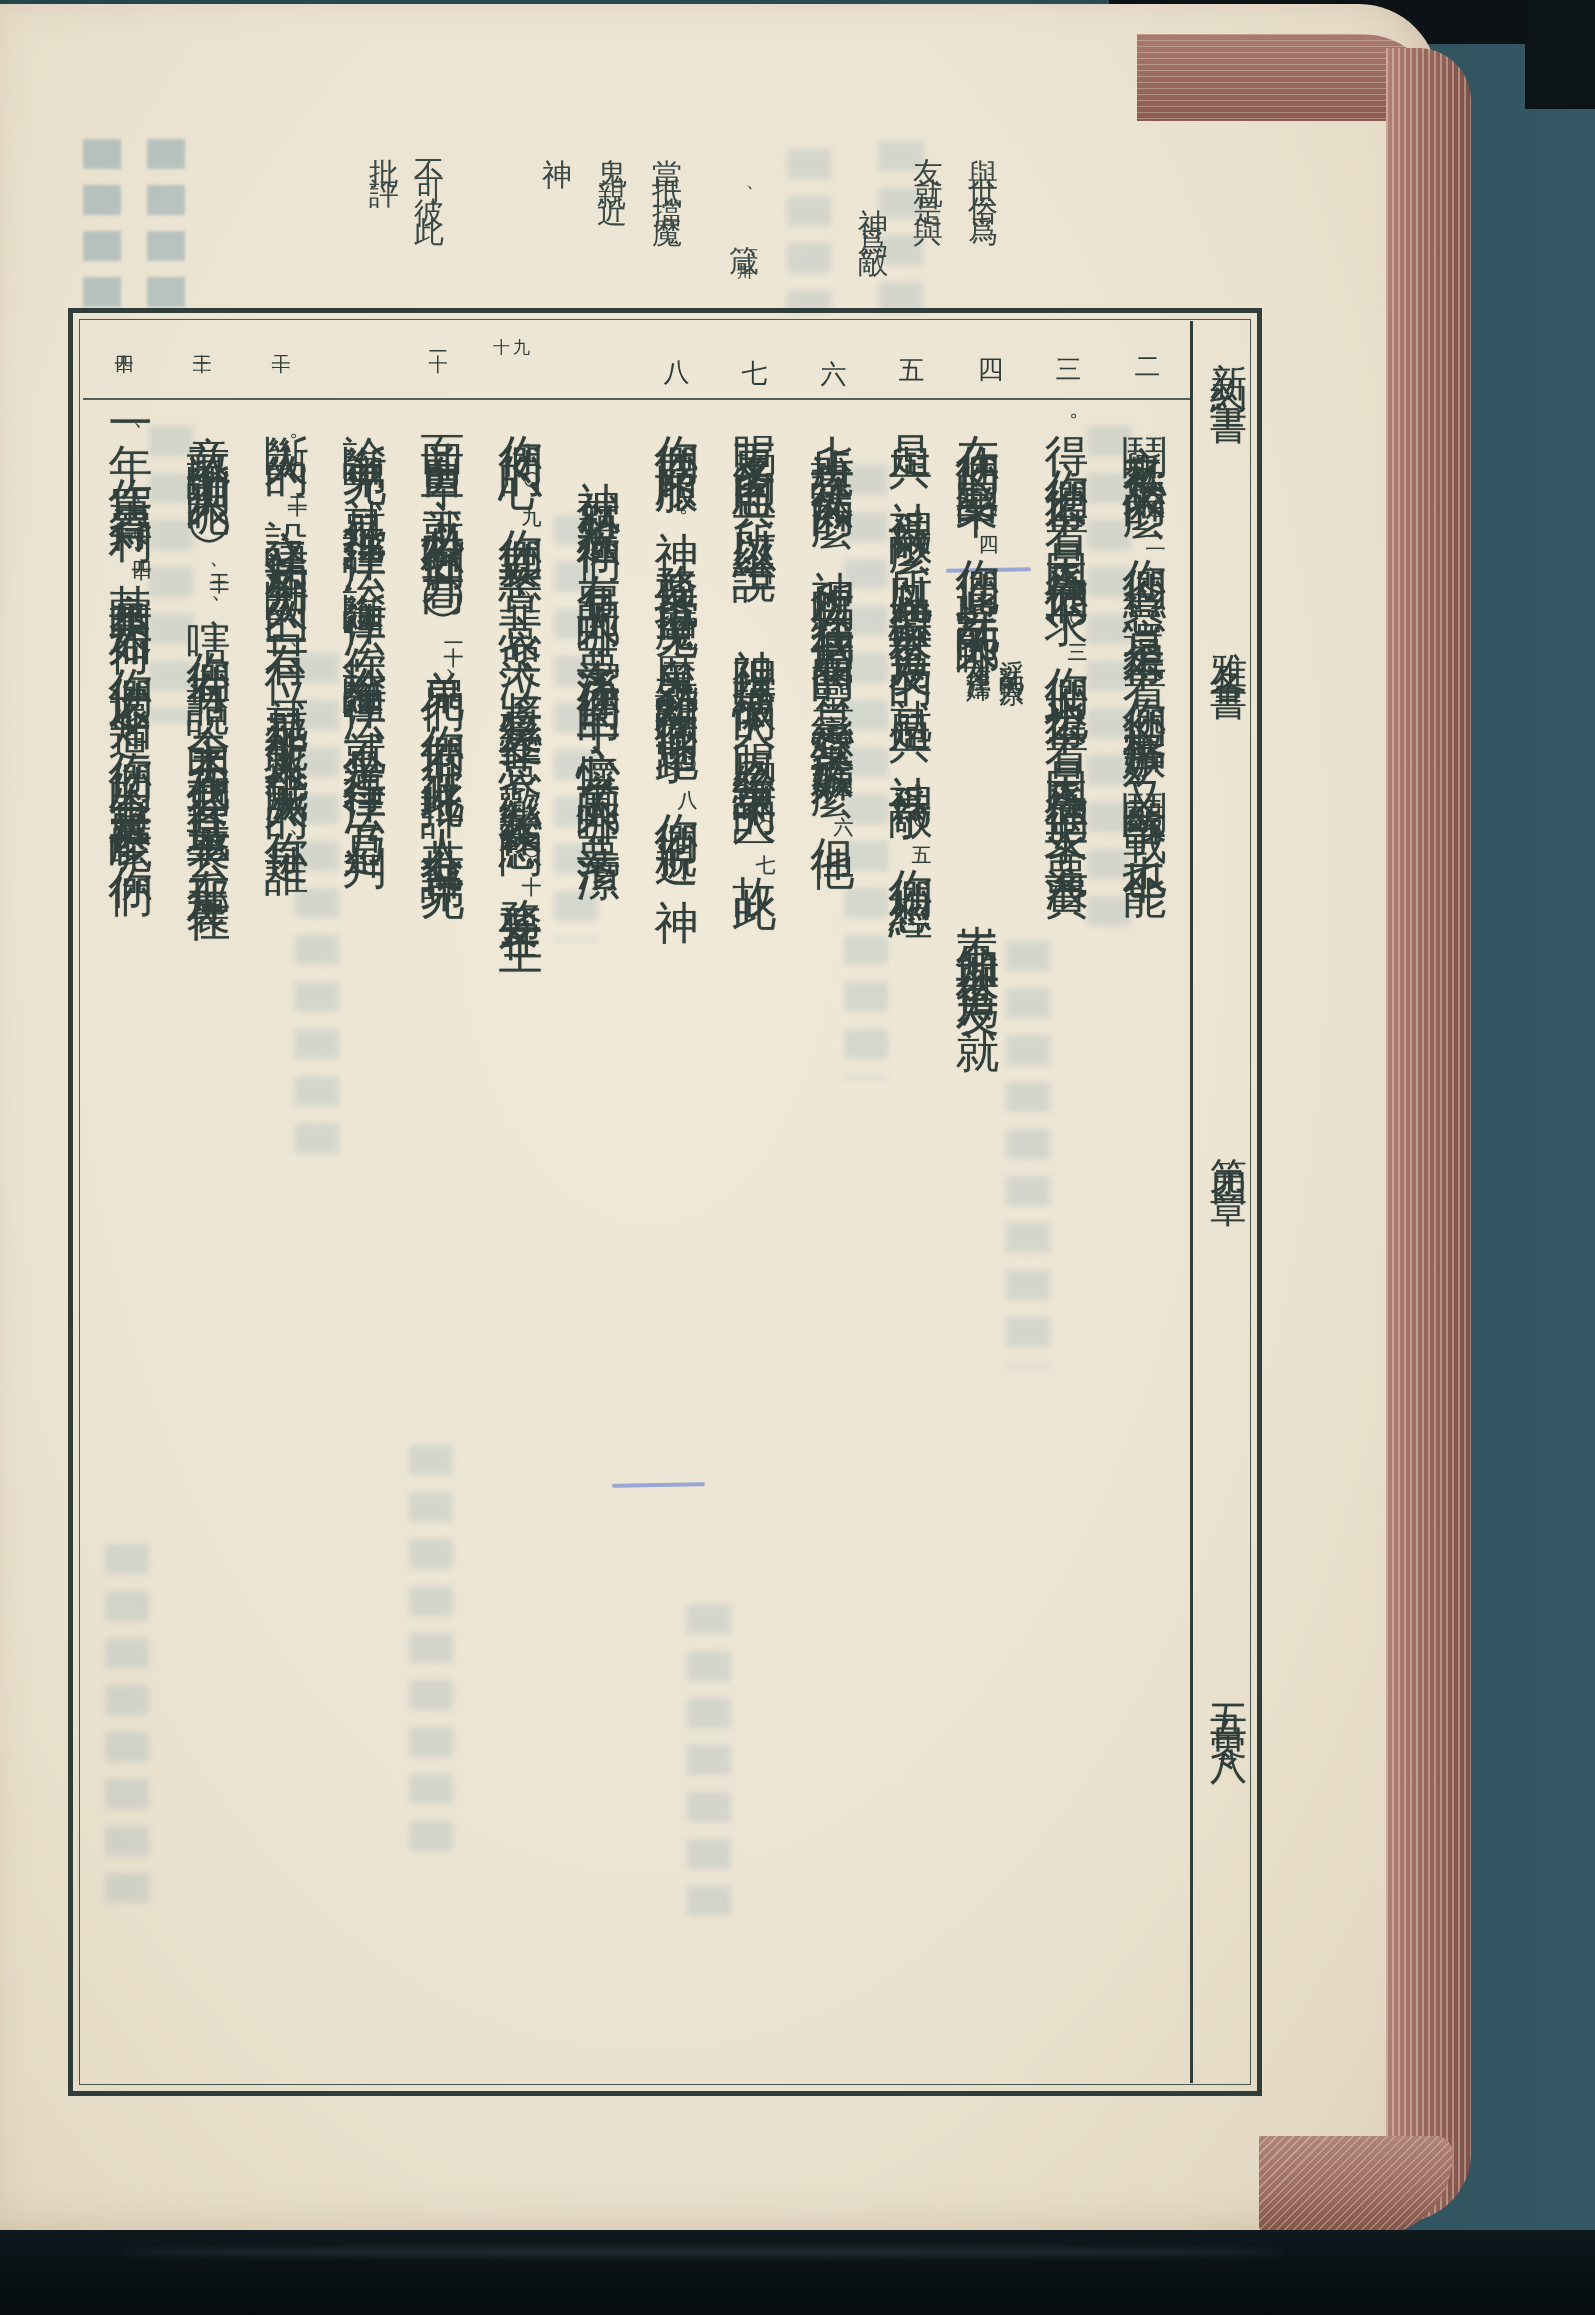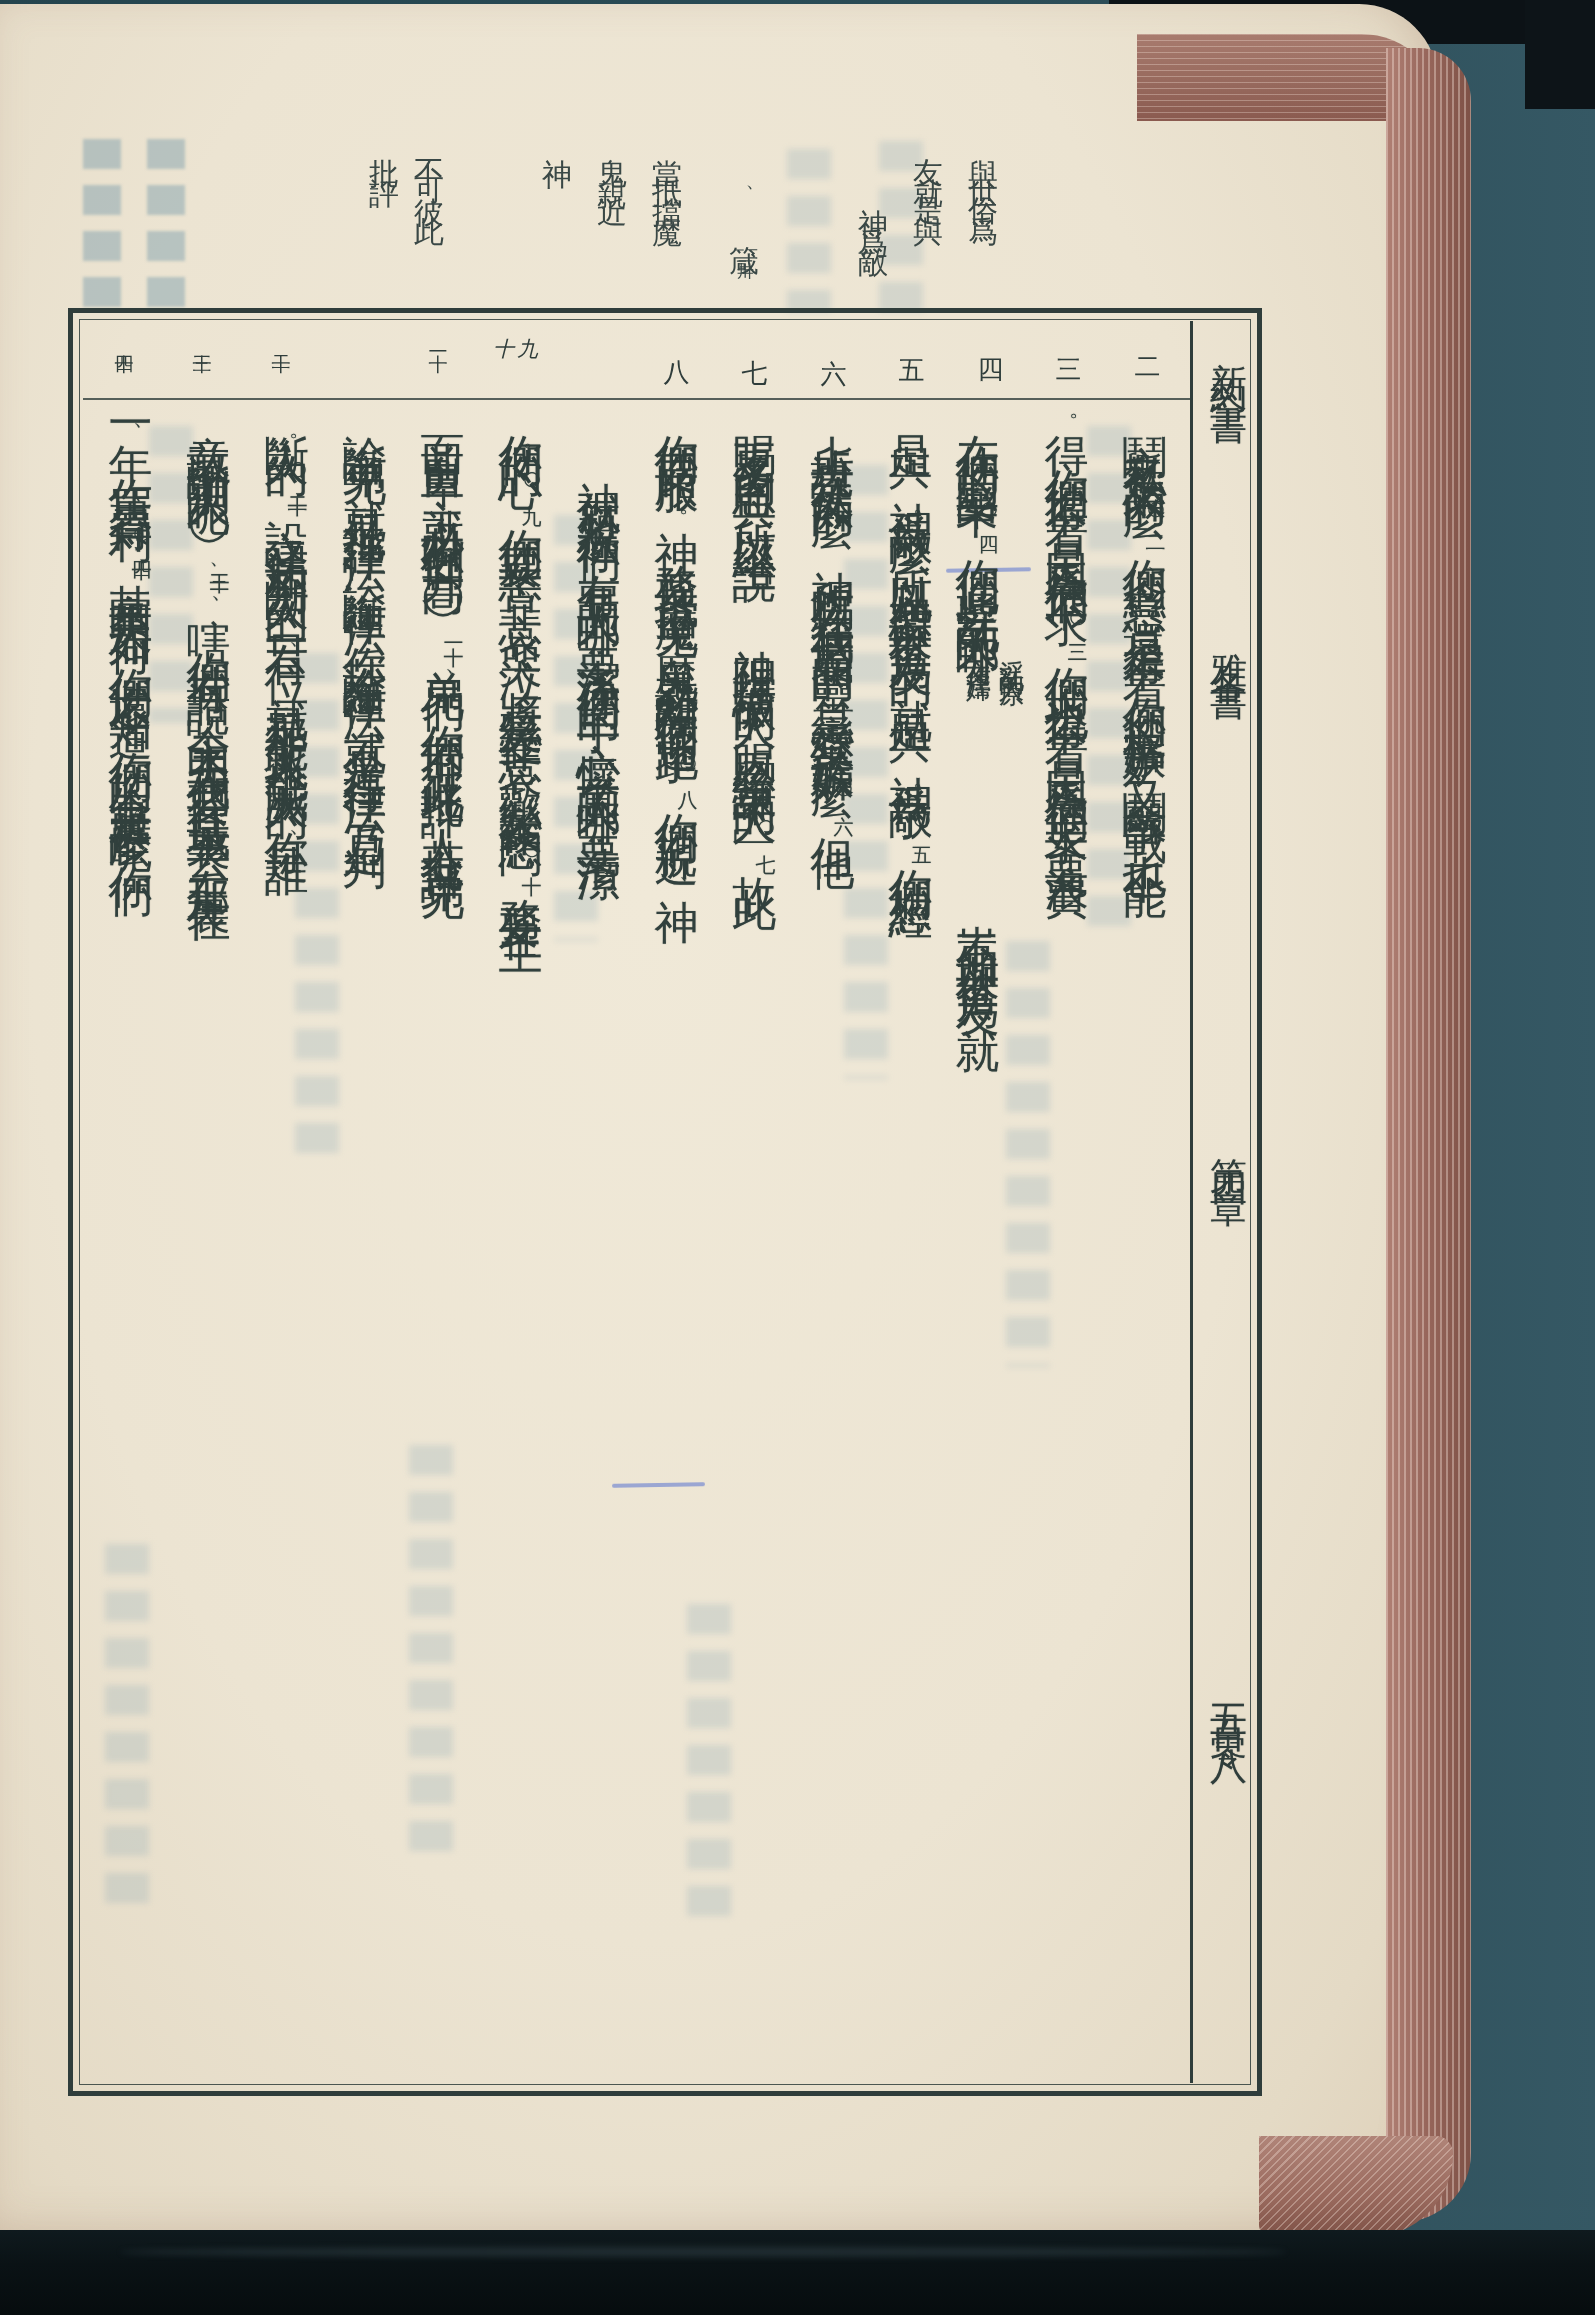--- a/index.html
+++ b/index.html
@@ -39,21 +39,21 @@
          border:5px solid #2f3d3b;}
   #frame .inner{position:absolute;left:6px;top:6px;right:6px;bottom:6px;
                 border:1.6px solid rgba(47,61,59,.85);}
   .title-sep{position:absolute;left:1117px;top:8px;width:3px;height:1762px;background:#2f3d3b;}
   .label-rule{position:absolute;left:10px;top:85px;width:1107px;height:1.6px;background:rgba(47,61,59,.8);}
   
   .vlabel{position:absolute;writing-mode:vertical-rl;text-orientation:upright;
           font-size:26px;line-height:1;letter-spacing:3px;color:#2f3d3b;}
   .vlabel.stack{font-size:19px;letter-spacing:2px;}
   .vlabel.pair{writing-mode:horizontal-tb;direction:rtl;unicode-bidi:bidi-override;
-               font-size:21px;letter-spacing:3px;font-style:italic;}
+               font-size:17px;letter-spacing:3px;}
   
   #textgrid{position:absolute;left:85px;top:400px;width:1099px;height:1683px;
             writing-mode:vertical-rl;text-orientation:upright;}
   .tcol{width:78px;height:1683px;font-size:44px;line-height:78px;
         letter-spacing:10px;color:#31403d;text-shadow:0 0 1px rgba(49,64,61,.5);}
   .punc{display:inline-block;font-size:22px;letter-spacing:0;line-height:1;
         transform:translateX(13px);margin:1px 0;}
   .vnum{display:inline-block;font-size:20px;line-height:1.15;letter-spacing:1px;
         transform:translateX(11px);margin:2px 0;}
   .hgap{display:inline-block;width:2px;height:46px;}

